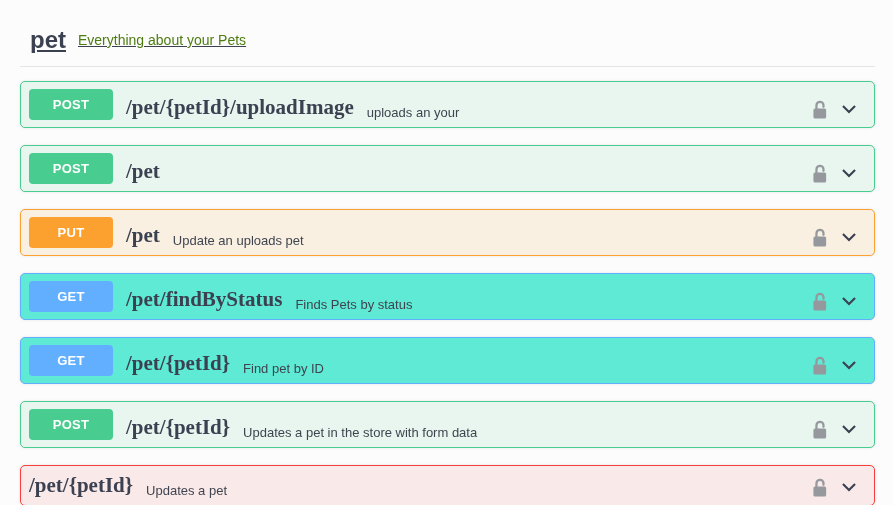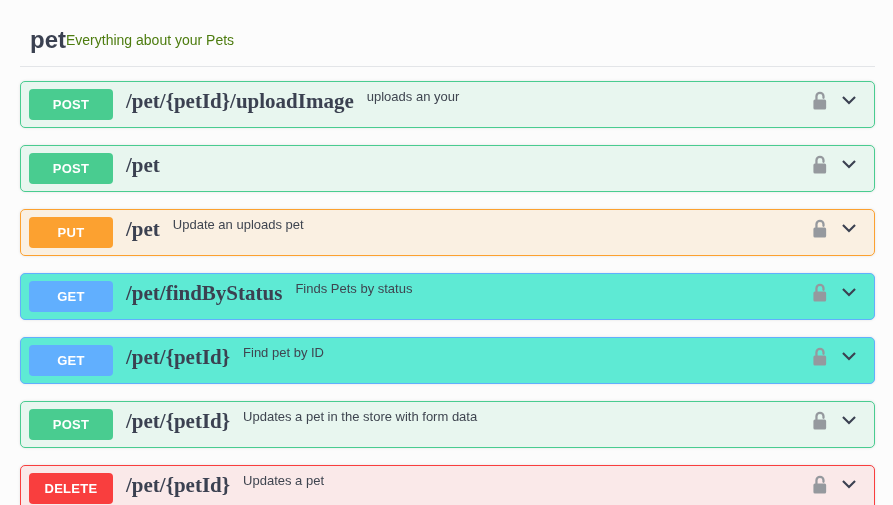--- a/index.html
+++ b/index.html
@@ -9,44 +9,45 @@
     font-family: "Liberation Sans", sans-serif;
     color: #3b4151;
     overflow: hidden;
   }
   .container { padding: 26px 18px 0 20px; }
 
   
   .tag-header {
     display: flex;
     align-items: center;
-    gap: 0;
+    gap: 12px;
     padding: 0 10px 12px 10px;
     border-bottom: 1px solid #e3e5e8;
     cursor: pointer;
+    text-decoration: underline;
   }
   .tag-title { font-size: 24px; font-weight: bold; color: #3b4151; }
   .tag-desc  { font-size: 14px; color: #4d7c0f; }
 
   
   .op-list { padding-top: 14px; }
   .opblock {
     border: 1.5px solid;
     border-radius: 5px;
     margin-bottom: 17px;
     box-shadow: 0 0 3px rgba(0,0,0,.10);
   }
   .opblock.post   { border-color: #49cc90; background: #e8f6ef; }
   .opblock.put    { border-color: #fca130; background: #faf0e2; }
   .opblock.get    { border-color: #61affe; background: #5eead4; }
   .opblock.delete { border-color: #f93e3e; background: #fae9e9; }
 
   .op-summary {
     display: flex;
-    align-items: flex-start;
+    align-items: flex-end;
     gap: 13px;
     padding: 7px 14px 7px 8px;
     cursor: pointer;
   }
   .method-badge {
     min-width: 84px;
     padding: 8px 6px;
     border-radius: 4px;
     color: #ffffff;
     font-size: 13px;
@@ -210,21 +211,20 @@
             <svg width="22" height="22" viewBox="0 0 20 20">
                 <path d="M4.5 7.2 L10 12.8 L15.5 7.2" fill="none" stroke="#3b4151" stroke-width="1.9"></path>
               </svg>
           </span>
         </div>
       </div>
     </div>
 
     <div class="opblock delete">
       <div class="op-summary">
-        <span class="method-badge badge-delete">DELETE</span>
         <span class="op-path">/pet/{petId}</span>
         <span class="op-desc">Updates a pet</span>
         <div class="op-right">
           <span class="icon">
             <svg width="19" height="21" viewBox="0 0 20 22">
                 <path d="M6.8 10 V6.6 a3.7 3.7 0 0 1 7.4 0 V8.2" fill="none" stroke="#95999e" stroke-width="2.4" stroke-linecap="round"></path>
                 <rect x="3.6" y="10" width="13.4" height="10.4" rx="1.6" fill="#95999e"></rect>
               </svg>
           </span>
           <span class="icon">

